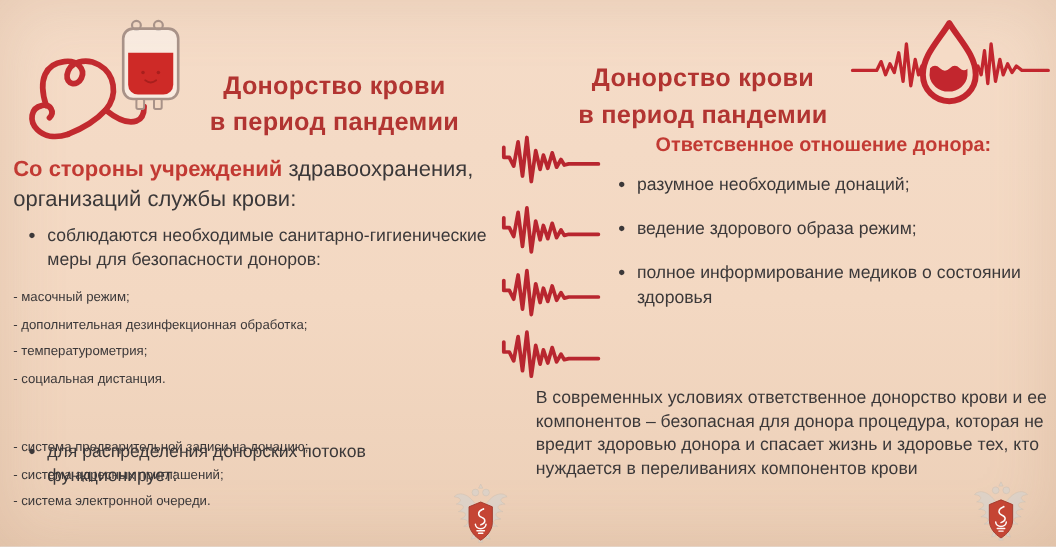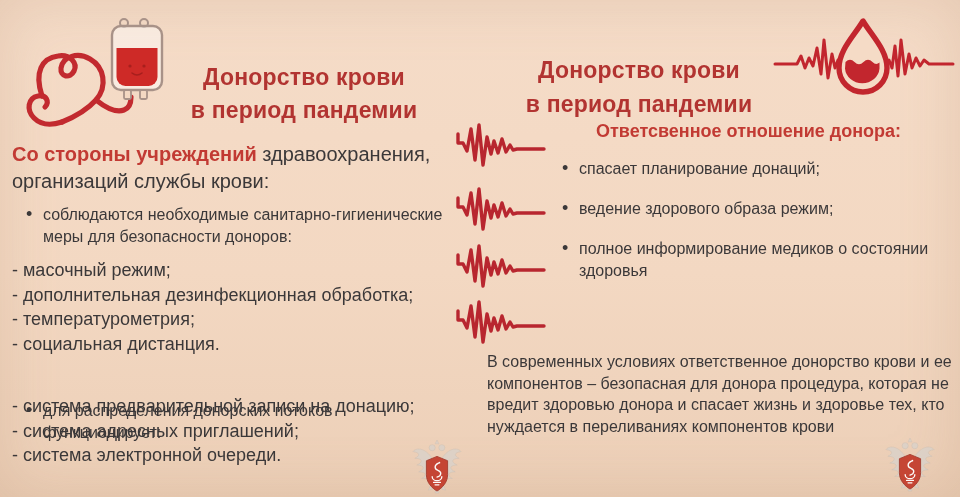--- a/index.html
+++ b/index.html
@@ -14,21 +14,21 @@
   .abs { position:absolute; }
   .title {
     color:#b23431; font-weight:700; font-size:23px; line-height:33px;
     text-align:center; letter-spacing:0.2px;margin-top:28px;
   }
   .red-heading { color:#c23a33; font-weight:700;margin-left:48px; }
   .intro { font-size:20px; line-height:27px; font-weight:500; width:446px; }
   .intro .hl { color:#c23a33; font-weight:700; }
   .bullet-item { position:relative; padding-left:19px; font-size:16px; line-height:22px; font-weight:500; }
   .bullet-item::before { content:"\2022"; position:absolute; left:2px; top:-1px; font-size:18px; }
-  .dash-list div { font-size:18px; line-height:24.5px; font-weight:500; white-space:nowrap; }
+  .dash-list div { font-size:12px; line-height:24.5px; font-weight:500; white-space:nowrap; }
   .rb-list .bullet-item { margin-bottom:18px; }
   .para { font-size:16px; line-height:21.5px; font-weight:500; width:470px; }
   .ekg-stack svg { display:block; }
   svg { overflow:visible; }
 </style>
 </head>
 <body>
 
 <div class="canvas">
 
@@ -98,21 +98,21 @@
   <svg class="abs" style="left:773px; top:16px;" width="182" height="86" viewBox="0 0 182 86" aria-hidden="true">
     <polyline points="2,48 24,48 28,40 32,52 36,42 40,50 44,32 48,58 51,24 55,62 59,38 62,52 65,44 70,48" fill="none" stroke="#c2262e" stroke-width="3" stroke-linejoin="round" stroke-linecap="round"></polyline>
     <polyline points="112,48 116,44 119,52 122,30 125,60 128,24 132,58 136,38 139,52 143,42 147,50 151,44 156,48 180,48" fill="none" stroke="#c2262e" stroke-width="3" stroke-linejoin="round" stroke-linecap="round"></polyline>
     <path d="M90 5 C81 20 66 34 66 52 A24 24 0 0 0 114 52 C114 34 99 20 90 5 Z" fill="#f5dbc6" stroke="#c2262e" stroke-width="5.4" stroke-linejoin="round"></path>
     <path d="M72.5 46 q4.5 -4.5 9 0 q4.5 4.5 9 0 q4.5 -4.5 9 0 q3.5 3.5 7 0.5 l0 6 a17.3 16 0 0 1 -34.5 0 z" fill="#c2262e"></path>
   </svg>
 
   <div class="abs red-heading" style="left:548px; top:121px; font-size:18px;">Ответсвенное отношение донора:</div>
 
   <div class="abs rb-list" style="left:560px; top:158px; width:392px;">
-    <div class="bullet-item">спасает планирование донаций;</div>
+    <div class="bullet-item">разумное необходимые донаций;</div>
     <div class="bullet-item">ведение здорового образа режим;</div>
     <div class="bullet-item">полное информирование медиков о состоянии здоровья</div>
   </div>
 
   <div class="abs para" style="left:487px; top:351px;">В современных условиях ответственное донорство крови и ее компонентов – безопасная для донора процедура, которая не вредит здоровью донора и спасает жизнь и здоровье тех, кто нуждается в переливаниях компонентов крови</div>
 
   <svg class="abs" style="left:410px; top:438px; opacity:0.92;" width="54" height="58" viewBox="0 0 56 60" aria-hidden="true">
     <g fill="#d9d2ca" stroke="#c6bcb1" stroke-width="0.5" opacity="0.85">
       <path d="M26 27 C20 12 8 8 3 14 C10 15 11 18 5 21 C13 21 14 25 7 28 C15 28 16 32 9 35 C17 35 18 39 12 42 C20 41 23 43 26 46 Z"></path>
       <path d="M30 27 C36 12 48 8 53 14 C46 15 45 18 51 21 C43 21 42 25 49 28 C41 28 40 32 47 35 C39 35 38 39 44 42 C36 41 33 43 30 46 Z"></path>

